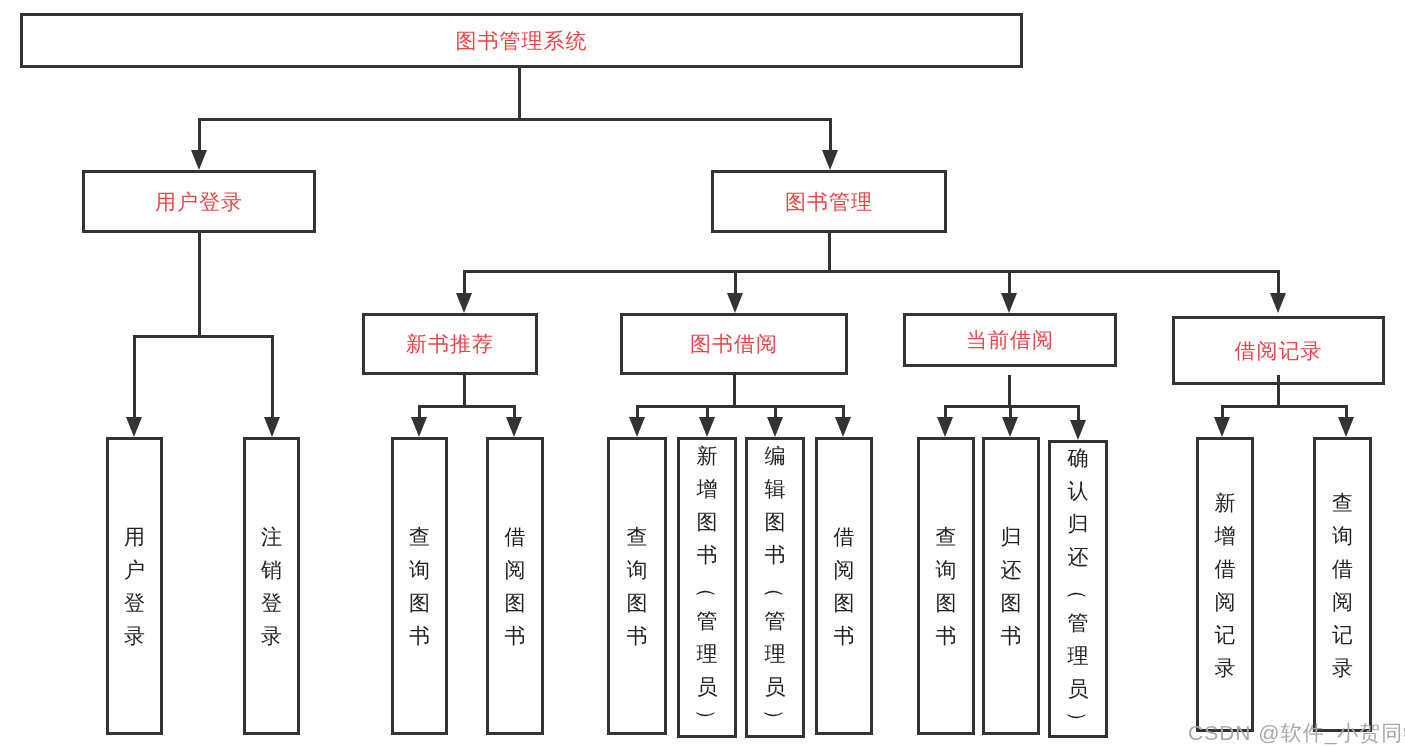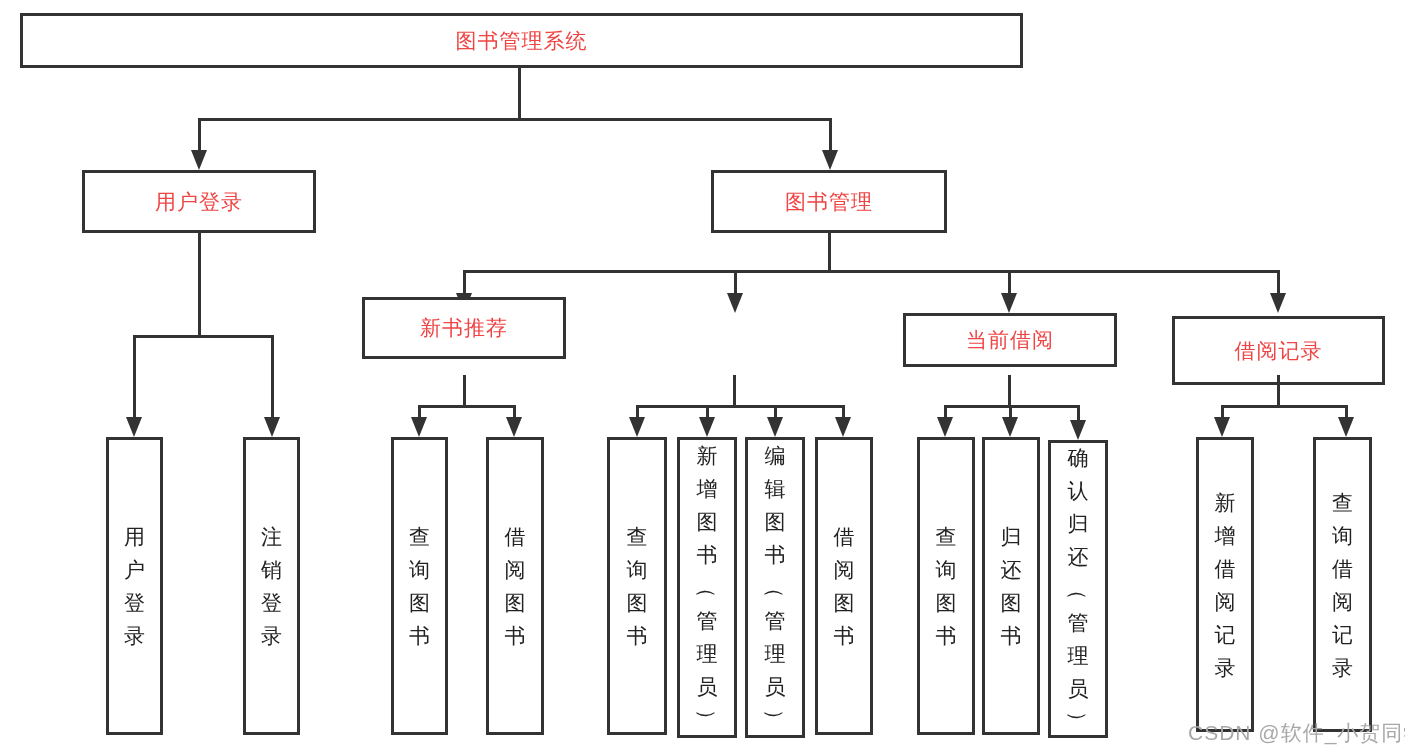--- a/index.html
+++ b/index.html
@@ -57,21 +57,22 @@
   <div class="arrow" style="left:126px;top:335px;height:102px;"></div>
   <div class="arrow" style="left:264px;top:335px;height:102px;"></div>
 
   <div class="v-line" style="left:828px;top:233px;height:37px;"></div>
   <div class="h-line" style="left:463px;top:270px;width:817px;"></div>
   <div class="arrow" style="left:456px;top:270px;height:43px;"></div>
   <div class="arrow" style="left:727px;top:270px;height:43px;"></div>
   <div class="arrow" style="left:1001px;top:270px;height:43px;"></div>
   <div class="arrow" style="left:1270px;top:270px;height:43px;"></div>
 
-  <div class="box" style="left:362px;top:297px;width:204px;height:62px;">新书推荐</div>
+  <div class="box" style="left:362px;top:313px;width:176px;height:62px;">新书推荐</div>
+  <div class="box" style="left:620px;top:313px;width:228px;height:62px;">图书借阅</div>
   <div class="box" style="left:903px;top:313px;width:214px;height:54px;">当前借阅</div>
   <div class="box" style="left:1172px;top:316px;width:213px;height:69px;">借阅记录</div>
 
   <div class="v-line" style="left:463px;top:375px;height:30px;"></div>
   <div class="h-line" style="left:418px;top:405px;width:98px;"></div>
   <div class="arrow" style="left:411px;top:405px;height:32px;"></div>
   <div class="arrow" style="left:506px;top:405px;height:32px;"></div>
 
   <div class="v-line" style="left:733px;top:375px;height:30px;"></div>
   <div class="h-line" style="left:636px;top:405px;width:209px;"></div>

